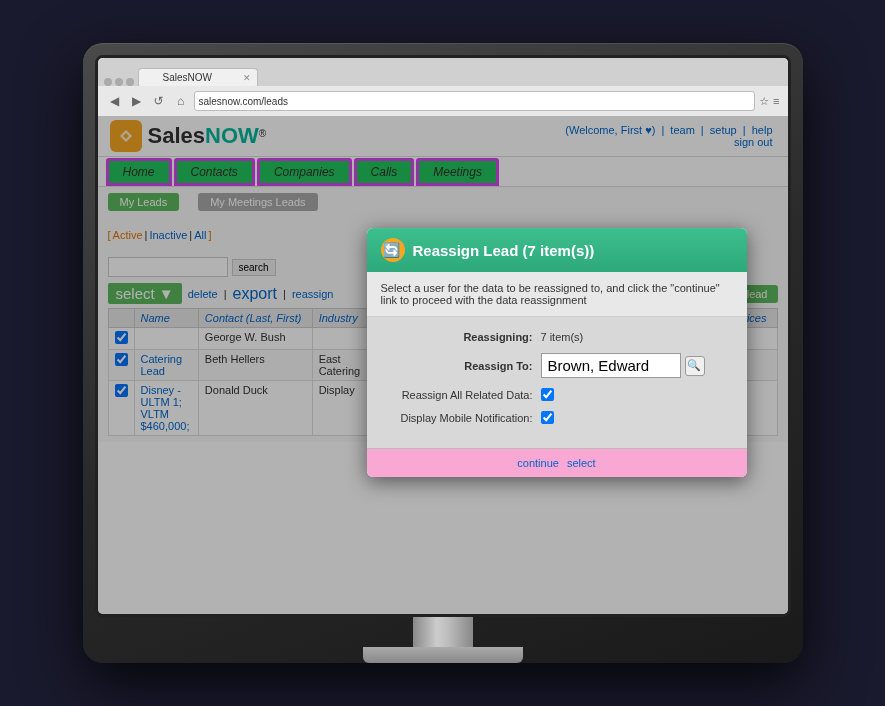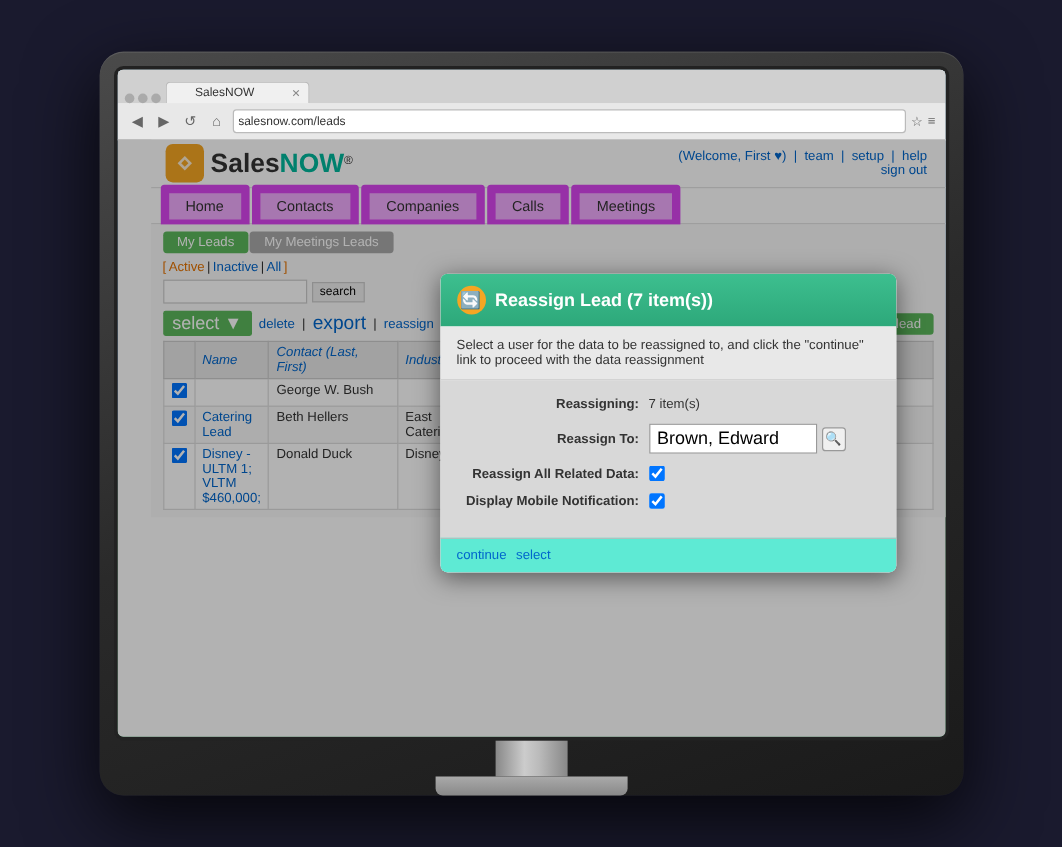--- a/index.html
+++ b/index.html
@@ -151,21 +151,20 @@
       color: #666;
       font-size: 11px;
     }
 
     
     .app-content {
       position: absolute;
       top: 58px;
       left: 0; right: 0; bottom: 0;
       background: white;
-      padding-left: 28px;
     }
 
     
     .app-header {
       background: white;
       border-bottom: 1px solid #ddd;
       padding: 4px 12px;
       display: flex;
       align-items: center;
       justify-content: space-between;
@@ -215,25 +214,26 @@
       display: flex;
       padding: 0 8px;
       height: 30px;
       align-items: center;
     }
 
     .nav-item {
       padding: 4px 14px;
       font-size: 12px;
       color: #333;
-      border: 7px solid #d946ef;
-      background: #f0abfc;
+      border: 3px solid #d946ef;
+      background: #22c55e;
       cursor: pointer;
       border-radius: 3px 3px 0 0;
       margin-right: 2px;
+      font-style: italic;
     }
 
     
     .content-area {
       padding: 6px 10px;
       background: #f9f9f9;
       position: relative;
     }
 
     
@@ -241,21 +241,21 @@
       display: flex;
       margin-bottom: 6px;
     }
 
     .sub-tab {
       padding: 3px 12px;
       font-size: 11px;
       color: white;
       background: #5cb85c;
       border-radius: 3px;
-      margin-right: 1px;
+      margin-right: 19px;
       cursor: pointer;
     }
 
     .sub-tab.inactive {
       background: #aaa;
       color: white;
     }
 
     
     .action-bar {
@@ -473,28 +473,28 @@
       align-items: center;
       margin-bottom: 10px;
     }
 
     .checkbox-label {
       font-size: 11px;
       color: #333;
       text-align: right;
       width: 160px;
       padding-right: 8px;
-      font-weight: bold;
+      font-weight: normal;
     }
 
     .modal-footer {
       padding: 8px 14px;
-      background: #5eead4;
-      display: flex;
-      justify-content: flex-start;
+      background: #f9a8d4;
+      display: flex;
+      justify-content: center;
       gap: 8px;
       border-top: 1px solid #bbb;
     }
 
     .modal-footer a {
       font-size: 11px;
       color: #0066cc;
       cursor: pointer;
     }
 
@@ -589,21 +589,21 @@
 
           <div class="sub-tabs">
             <div class="sub-tab">My Leads</div>
             <div class="sub-tab inactive">My Meetings Leads</div>
           </div>
 
           <div class="action-bar">
             <span style="color:#e57300;font-size:11px;">[</span>
             <a style="color:#e57300;font-size:11px;margin:0 2px;">Active</a>
             <span style="font-size:11px;color:#333;">|</span>
-            <a style="color:#0066cc;font-size:11px;margin:0 2px;">Inactive</a>
+            <a style="color:#0066cc;font-size:11px;margin:12px 2px;">Inactive</a>
             <span style="font-size:11px;color:#333;">|</span>
             <a style="color:#0066cc;font-size:11px;margin:0 2px;">All</a>
             <span style="color:#e57300;font-size:11px;">]</span>
           </div>
 
           <div class="search-row">
             <input class="search-input" type="text" style="">
             <button class="search-btn">search</button>
           </div>
 
@@ -662,21 +662,21 @@
                 <td>MA</td>
                 <td>617.269.2662<br>ext 15</td>
                 <td>1,500</td>
                 <td>3,456</td>
                 <td>5,685</td>
               </tr>
               <tr>
                 <td class="checkbox-cell"><input type="checkbox" checked="" style=""></td>
                 <td><a class="link" style="color:#0066cc;font-size:11px;">Disney -<br>ULTM 1;<br>VLTM<br>$460,000;</a></td>
                 <td>Donald Duck</td>
-                <td>Disney</td>
+                <td>Display</td>
                 <td></td>
                 <td></td>
                 <td></td>
                 <td>617-253-<br>9889</td>
                 <td></td>
                 <td></td>
                 <td></td>
               </tr>
             </tbody>
           </table>

